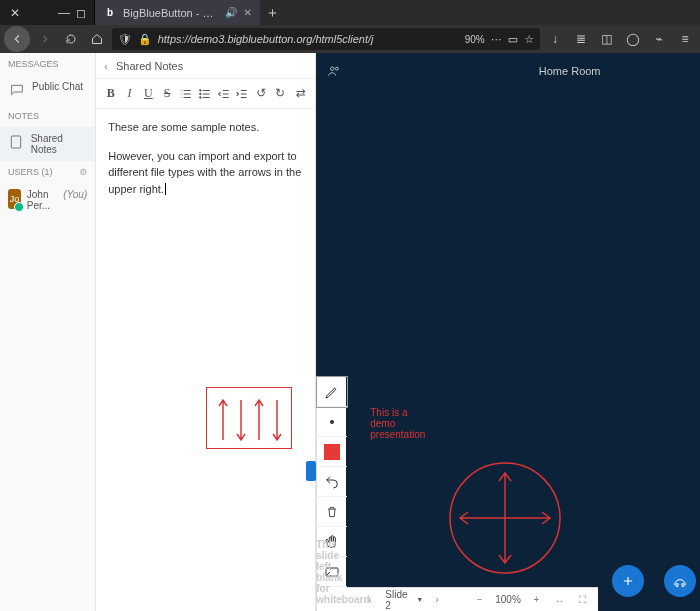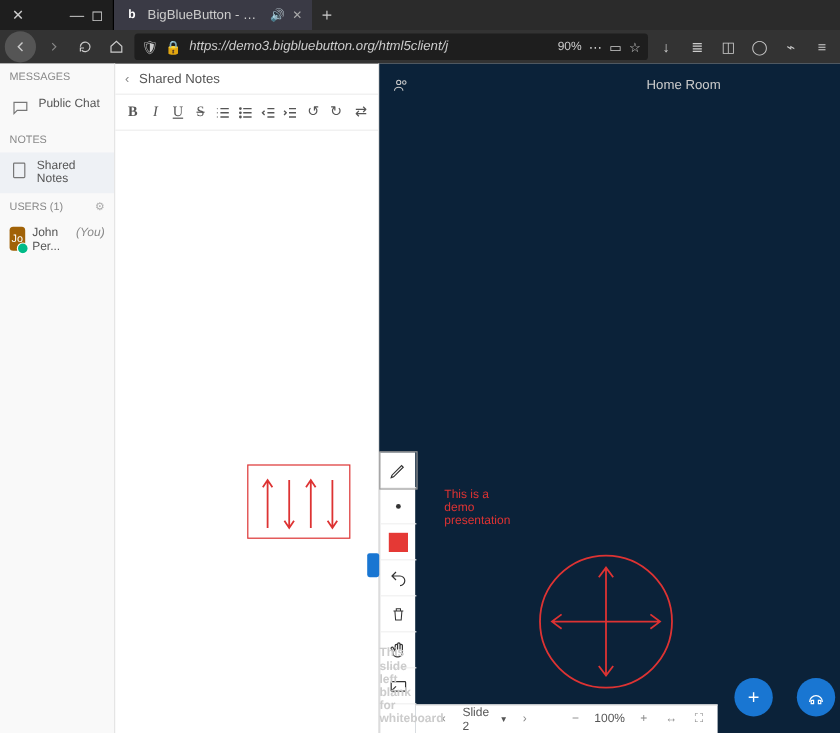--- a/index.html
+++ b/index.html
@@ -215,20 +215,22 @@
         <svg width="14" height="14" viewBox="0 0 24 24" fill="none" stroke="#555" stroke-width="2">
             <path d="M10 6h10M10 12h10M10 18h10M3 9l3 3-3 3"></path>
           </svg>
       </div>
       <div class="tbtn">↺</div>
       <div class="tbtn">↻</div>
       <div style="flex:1"></div>
       <div class="tbtn">⇄</div>
     </div>
     <div class="notes-body">
+      <p>These are some sample notes.</p>
+      <p class="cursor">However, you can import and export to different file types with the arrows in the upper right.</p>
     </div>
   </div>
 
   <div class="main">
     <div class="main-head">
       <span>
         <svg width="16" height="14" viewBox="0 0 24 24" fill="none" stroke="#ccc" stroke-width="1.5">
             <circle cx="9" cy="8" r="3"></circle>
             <path d="M3 20c0-3 3-5 6-5s6 2 6 5"></path>
             <circle cx="17" cy="8" r="2.5"></circle>

